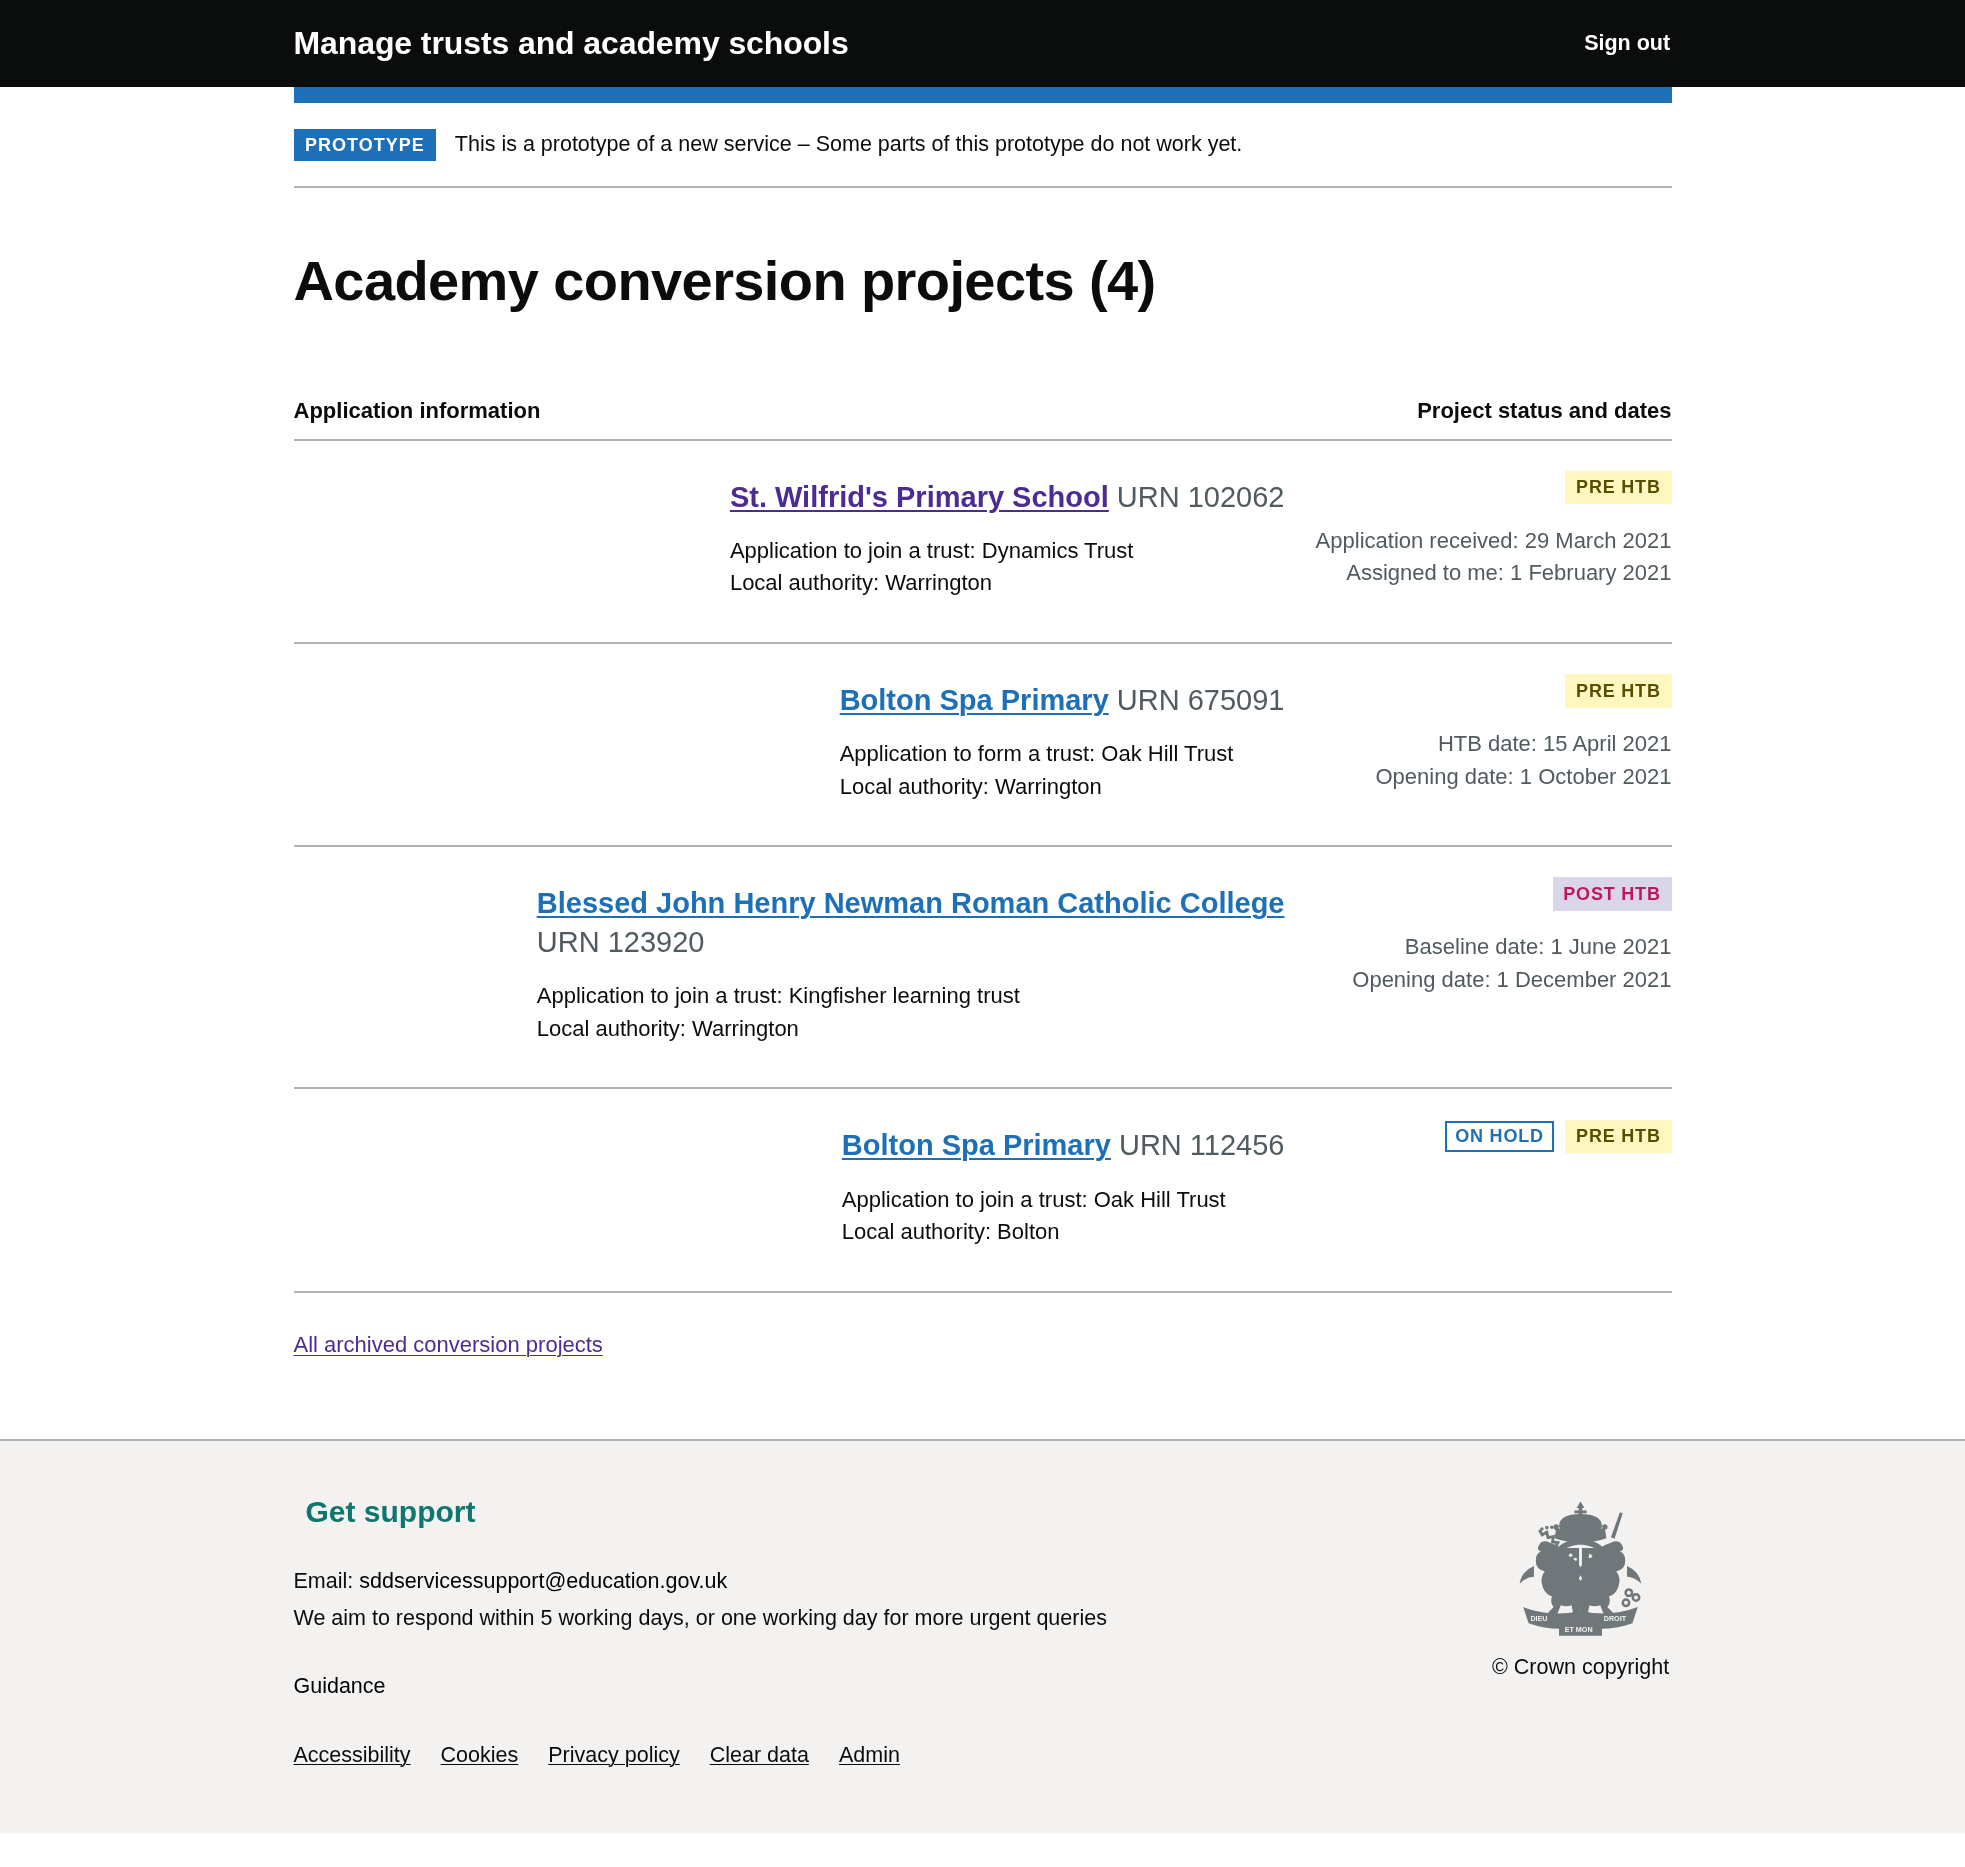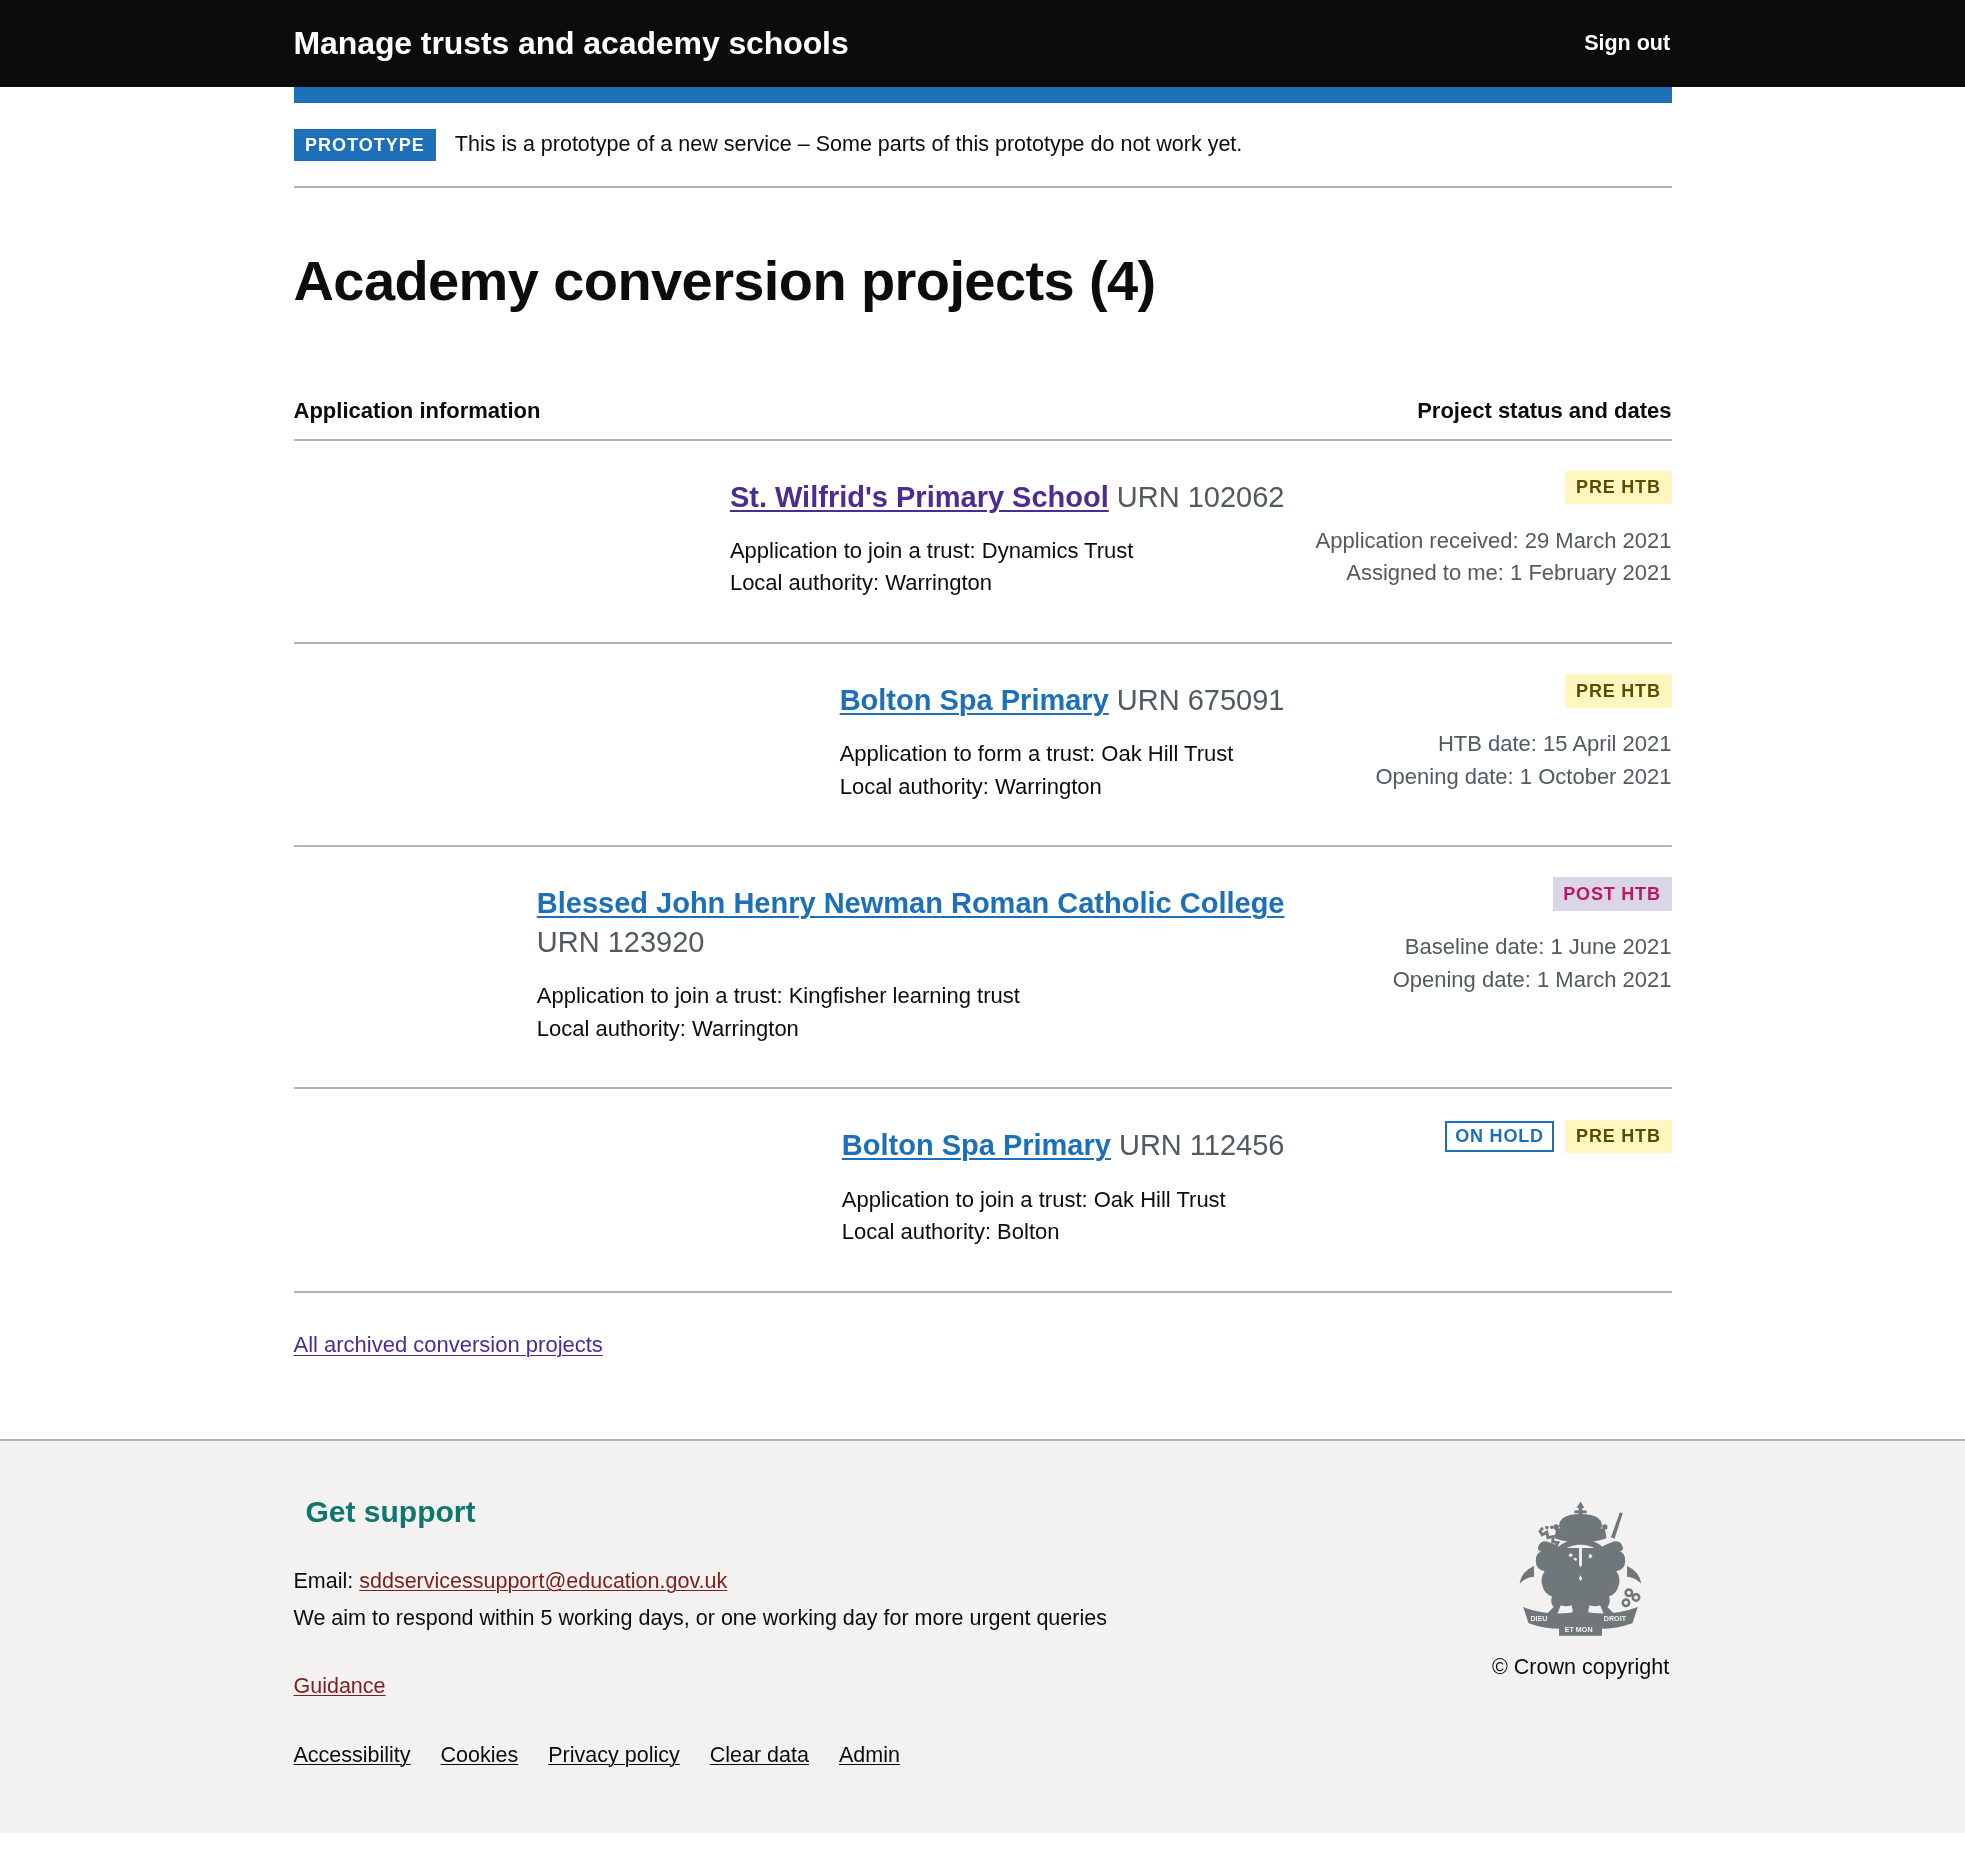--- a/index.html
+++ b/index.html
@@ -237,22 +237,21 @@
     margin: 0 0 37px 12px;
     line-height: 1.1;
   }
   .footer-text {
     font-size: 21.5px;
     color: #0b0c0c;
     line-height: 1.5;
     margin: 0 0 4.3px 0;
   }
   .footer-link {
-    color: #7f1d1d;
-    text-decoration: underline;
+    color: #000000;
     text-underline-offset: 2.2px;
     text-decoration-thickness: 1.4px;
     cursor: pointer;
   }
   .guidance-wrap { margin-top: 40px; }
   .footer-nav {
     margin-top: 44px;
     display: flex;
     gap: 30px;
   }
@@ -341,21 +340,21 @@
             <div class="proj-left">
               <div class="proj-title-line"><a class="school-link blue">Blessed John Henry Newman Roman Catholic College</a><span class="urn-block">URN 123920</span></div>
               <div class="proj-meta">Application to join a trust: Kingfisher learning trust</div>
               <div class="proj-meta">Local authority: Warrington</div>
             </div>
             <div class="proj-right">
               <div class="tag-row">
                 <span class="tag post-htb">POST HTB</span>
               </div>
               <div class="date-line">Baseline date: 1 June 2021</div>
-              <div class="date-line">Opening date: 1 March 2021</div>
+              <div class="date-line">Opening date: 1 December 2021</div>
             </div>
           </div>
           <div class="project-row">
             <div class="proj-left">
               <div class="proj-title-line"><a class="school-link blue">Bolton Spa Primary</a><span class="urn">&nbsp;<span>URN 112456</span></span></div>
               <div class="proj-meta">Application to join a trust: Oak Hill Trust</div>
               <div class="proj-meta">Local authority: Bolton</div>
             </div>
             <div class="proj-right">
               <div class="tag-row">

